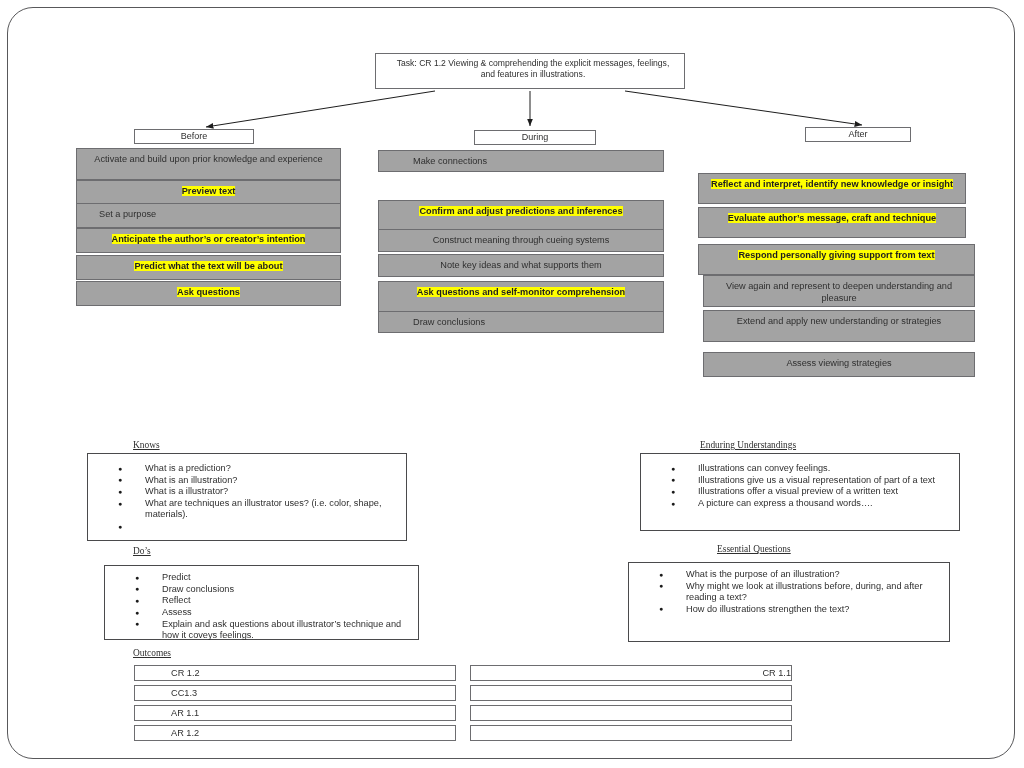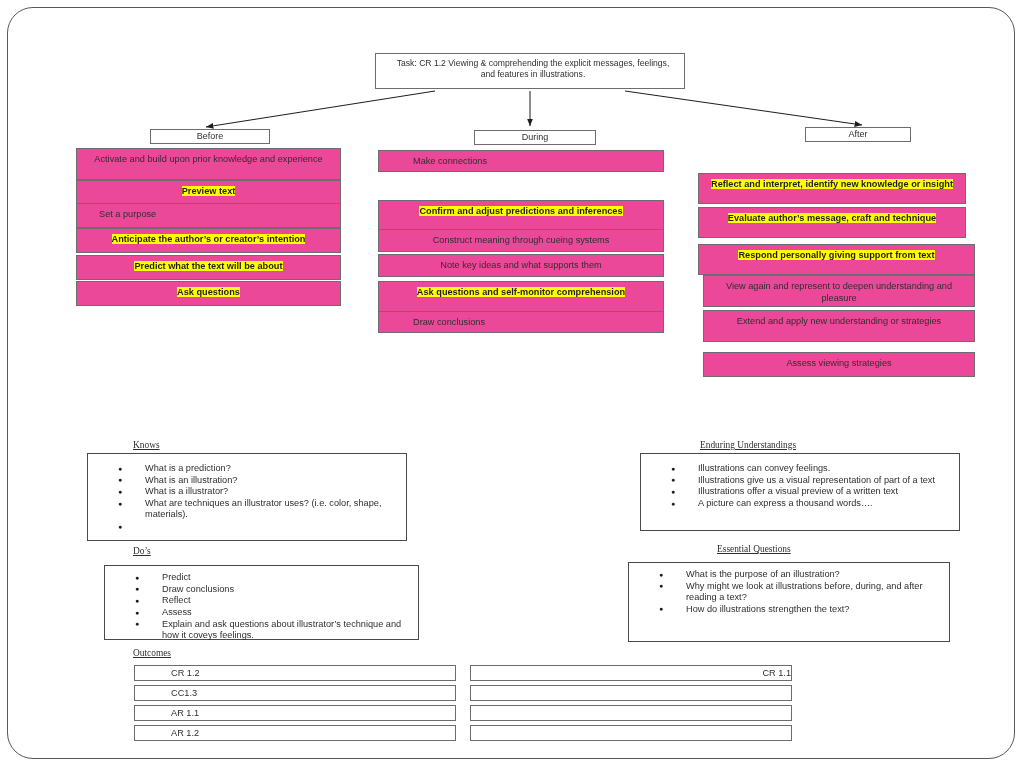--- a/index.html
+++ b/index.html
@@ -34,21 +34,21 @@
     left: 0; top: 0;
     width: 1024px;
     height: 768px;
   }
 
   
   .box {
     position: absolute;
     box-sizing: border-box;
     border: 1px solid #6d6d70;
-    background: #ec4899;
+    background: #a3a3a3;
     font-size: 9.2px;
     line-height: 11.5px;
     color: #2f2f2f;
     padding-top: 5px;
   }
   .box .txt {
     display: block;
     text-align: center;
     padding: 0 6px;
   }
@@ -171,21 +171,21 @@
       </marker>
     </defs>
 
     <line x1="435" y1="91" x2="206" y2="127" stroke="#1d1d1d" stroke-width="1" marker-end="url(#ah)"></line>
 
     <line x1="530" y1="91" x2="530" y2="126" stroke="#1d1d1d" stroke-width="1" marker-end="url(#ah)"></line>
 
     <line x1="625" y1="91" x2="862" y2="125" stroke="#1d1d1d" stroke-width="1" marker-end="url(#ah)"></line>
   </svg>
 
-  <div class="col-header" style="left:150px; top:129px; width:120px;">
+  <div class="col-header" style="left:134px; top:129px; width:120px;">
     <span>Before</span>
   </div>
   <div class="col-header" style="left:474px; top:130px; width:122px;">
     <span>During</span>
   </div>
   <div class="col-header" style="left:805px; top:127px; width:106px;">
     <span>After</span>
   </div>
 
   <div class="box" style="left:76px; top:148px; width:265px; height:32px;">

